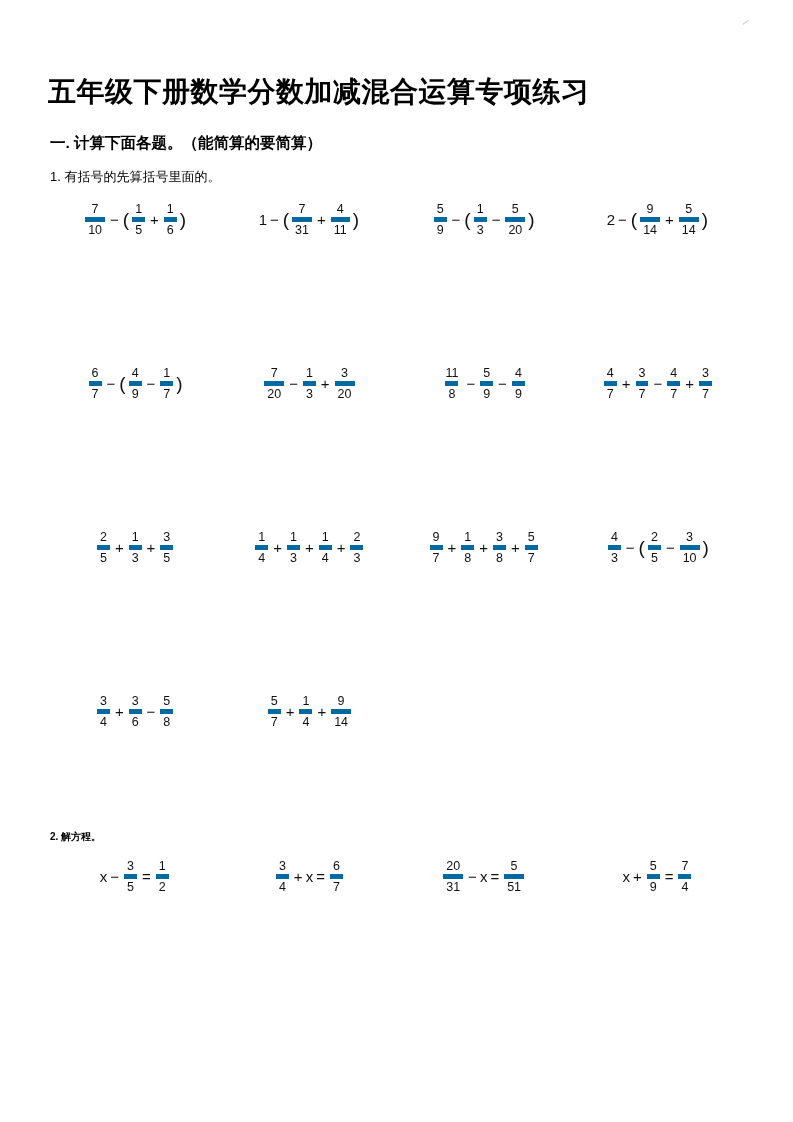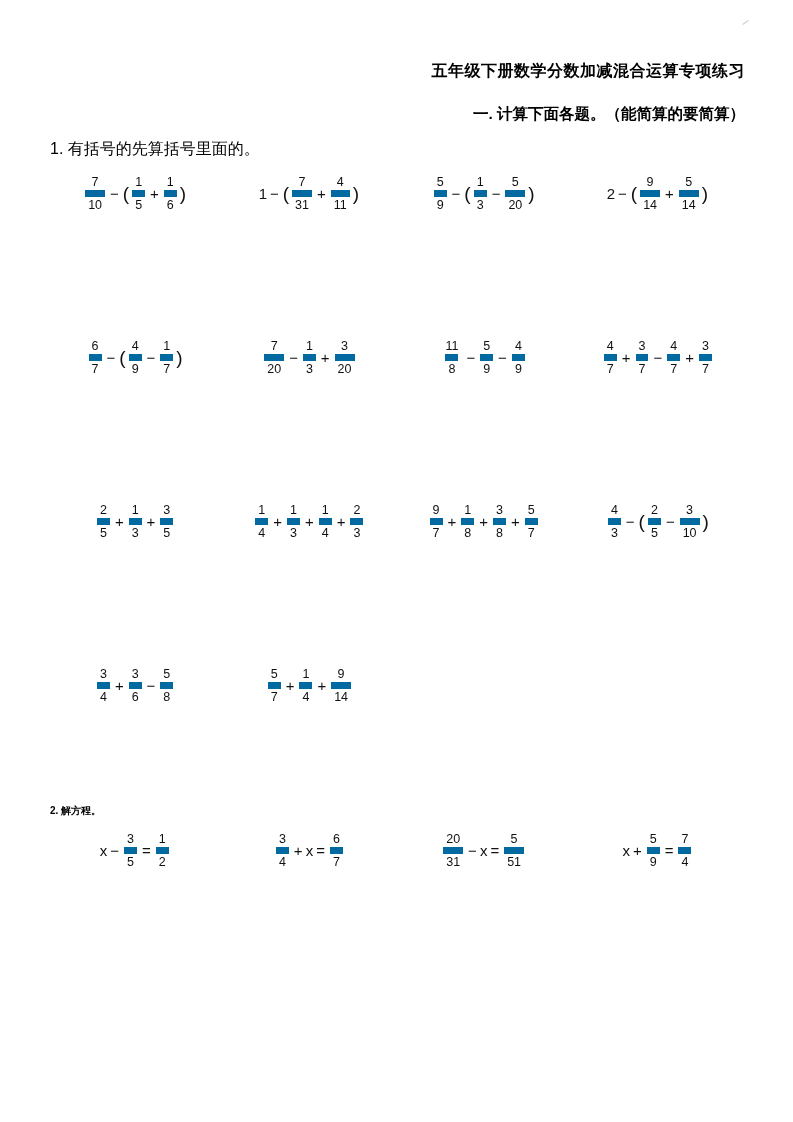--- a/index.html
+++ b/index.html
@@ -16,36 +16,35 @@
     overflow: hidden;
   }
   .page {
     width: 793px;
     height: 1122px;
     box-sizing: border-box;
     padding: 55px 48px 0 48px;
     position: relative;
   }
   .title {
-    text-align: right;
-    font-size: 16px;
+    text-align: left;
+    font-size: 28px;
     font-weight: bold;
     letter-spacing: 0.5px;
-    margin: 6px 0 22px 0;
+    margin: 18px 0 22px 0;
     color: #000;
   }
   .section-head {
     font-size: 15.5px;
     font-weight: bold;
     margin: 0 0 14px 2px;
     color: #000;
-    text-align: right;
   }
   .sub-head {
-    font-size: 16px;
+    font-size: 13px;
     margin: 8px 0 10px 2px;
     color: #000;
   }
   .sub-head-bold {
     font-size: 10px;
     font-weight: bold;
     margin: 0 0 12px 2px;
     color: #000;
   }
   .row {
@@ -75,21 +74,21 @@
     vertical-align: middle;
     margin: 0 2px;
     font-size: 12.5px;
     line-height: 1.12;
   }
   .frac .num {
     padding: 0 3px 1px 3px;
   }
   .frac .den {
     padding: 1px 3px 0 3px;
-    border-top: 7px solid #0369a1;
+    border-top: 5px solid #0369a1;
   }
   .op {
     margin: 0 3px;
     font-size: 15px;
   }
   .paren {
     font-size: 19px;
     line-height: 1;
     margin: 0 1px;
     position: relative;

